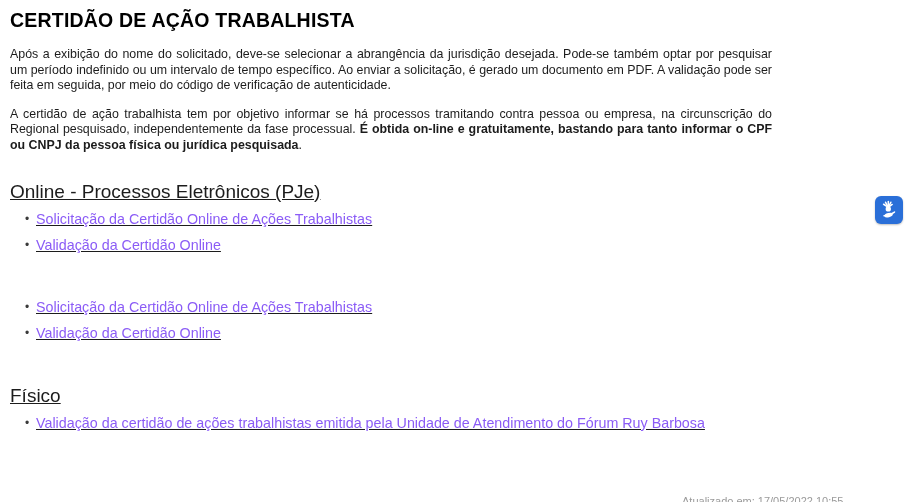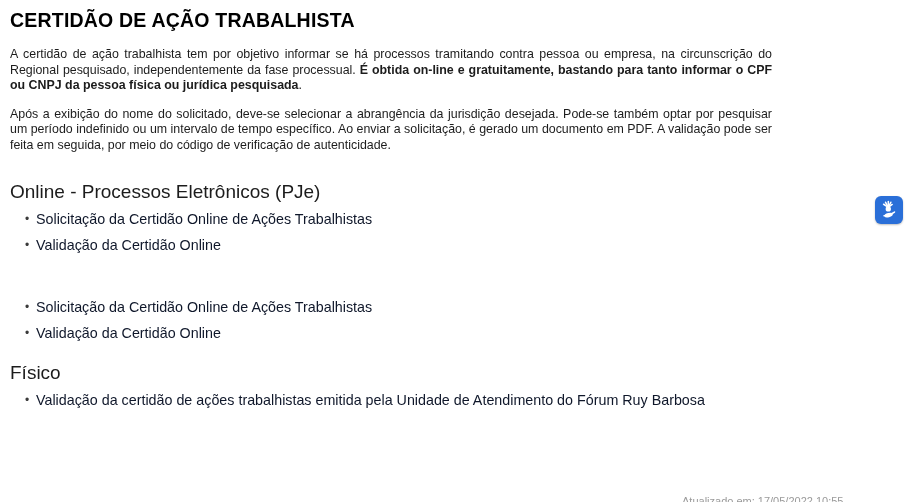--- a/index.html
+++ b/index.html
@@ -22,23 +22,23 @@
   }
   .para {
     width: 762px;
     font-size: 12.4px;
     line-height: 15.6px;
     text-align: justify;
     color: #1c1c1c;
     margin: 0 0 13px 0;
   }
   .para .bold { font-weight: bold; }
-  .section { margin-top: 28px; }
+  .section { margin-top: 28px; text-decoration: underline; }
   .section.s2 { margin-top: 36px; }
-  .section.s3 { margin-top: 17px; }
+  .section.s3 { margin-top: 40px; }
   h2.section-title {
     font-size: 19px;
     font-weight: 400;
     color: #1c1c1c;
     margin: 0 0 4px 0;
     line-height: 20px;
   }
   ul.link-list {
     list-style: none;
     margin: 0;
@@ -52,21 +52,21 @@
   }
   ul.link-list li::before {
     content: "\2022";
     position: absolute;
     left: -11px;
     top: 0;
     color: #3a3a3a;
     font-size: 12px;
   }
   a.doc-link {
-    color: #0f172a;
+    color: #8b5cf6;
     text-decoration: none;
     cursor: pointer;
   }
   .vlibras-btn {
     position: absolute;
     top: 196px;
     right: 4px;
     width: 28px;
     height: 28px;
     background: #2a6fd8;
@@ -90,23 +90,23 @@
     white-space: nowrap;
   }
 </style>
 </head>
 <body>
 
 <div class="content">
 
   <h1 class="page-title">CERTIDÃO DE AÇÃO TRABALHISTA</h1>
 
+  <p class="para">Após a exibição do nome do solicitado, deve-se selecionar a abrangência da jurisdição desejada. Pode-se também optar por pesquisar um período indefinido ou um intervalo de tempo específico. Ao enviar a solicitação, é gerado um documento em PDF. A validação pode ser feita em seguida, por meio do código de verificação de autenticidade.</p>
+
   <p class="para"><span>A certidão de ação trabalhista tem por objetivo informar se há processos tramitando contra pessoa ou empresa, na circunscrição do Regional pesquisado, independentemente da fase processual. </span><span class="bold">É obtida on-line e gratuitamente, bastando para tanto informar o CPF ou CNPJ da pessoa física ou jurídica pesquisada</span><span>.</span></p>
-
-  <p class="para">Após a exibição do nome do solicitado, deve-se selecionar a abrangência da jurisdição desejada. Pode-se também optar por pesquisar um período indefinido ou um intervalo de tempo específico. Ao enviar a solicitação, é gerado um documento em PDF. A validação pode ser feita em seguida, por meio do código de verificação de autenticidade.</p>
 
   <div class="section s1">
     <h2 class="section-title">Online - Processos Eletrônicos (PJe)</h2>
     <ul class="link-list">
       <li><a class="doc-link">Solicitação da Certidão Online de Ações Trabalhistas</a></li>
       <li><a class="doc-link">Validação da Certidão Online</a></li>
     </ul>
   </div>
 
   <div class="section s2">

